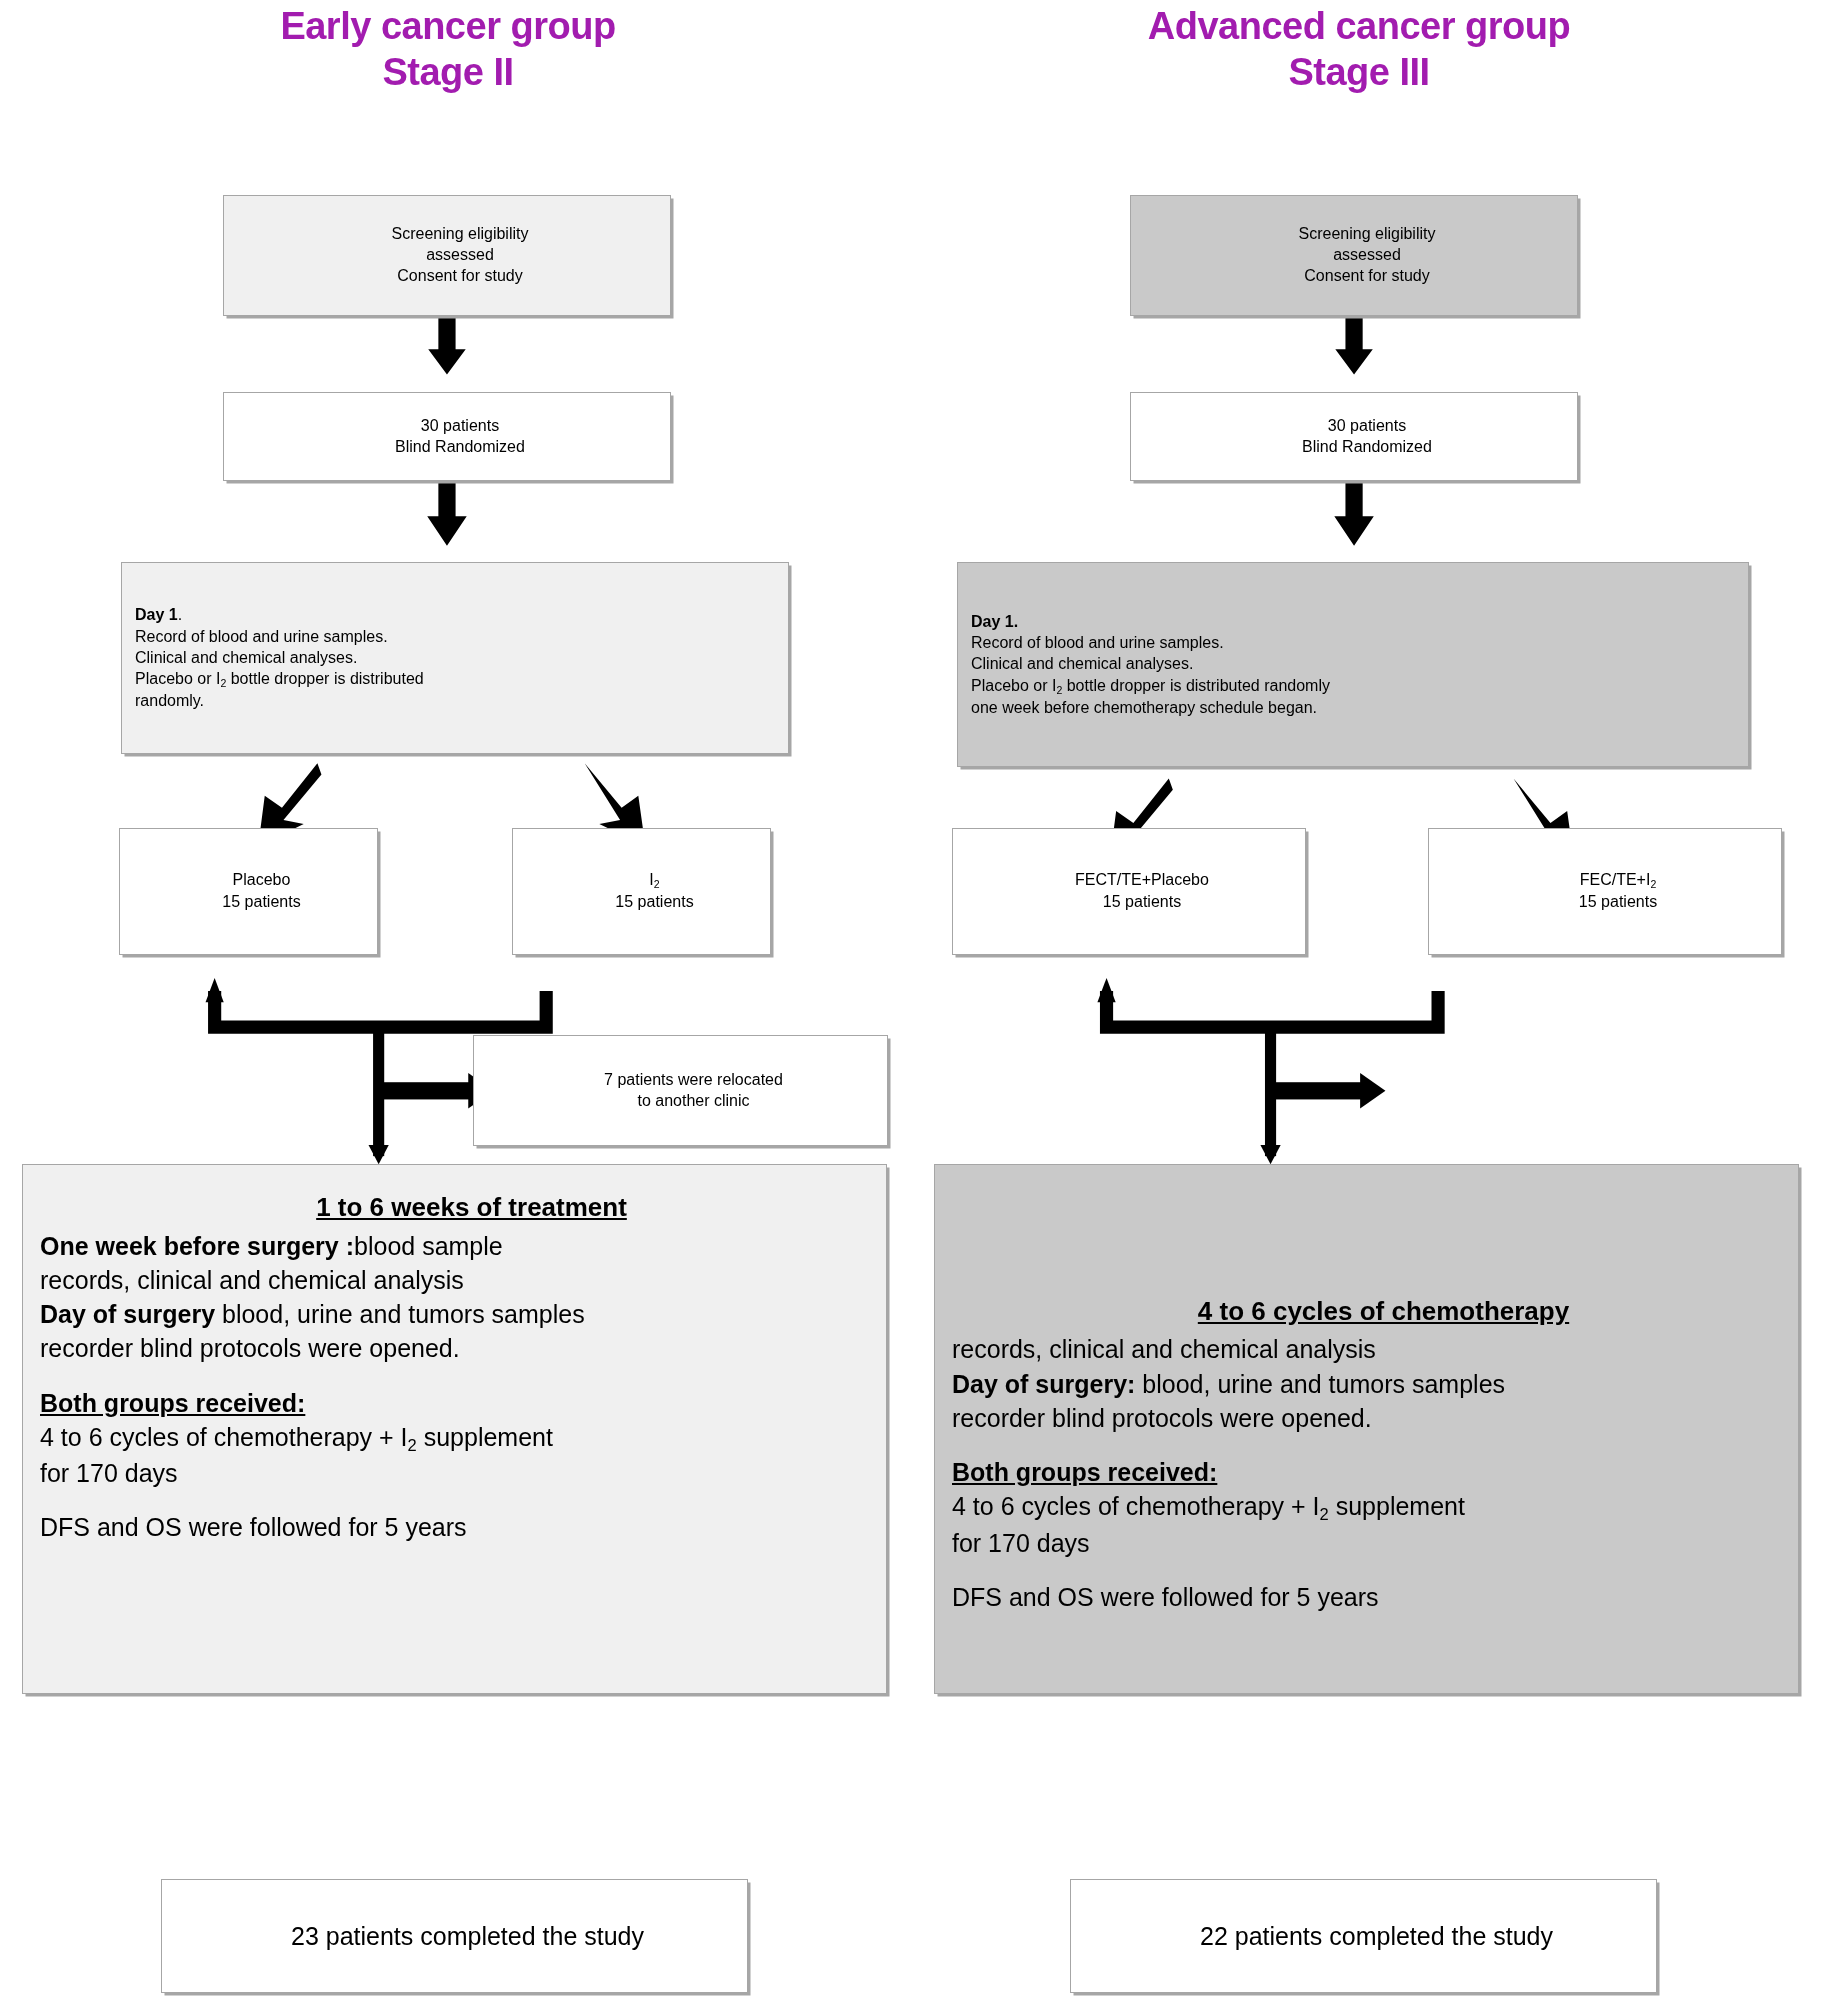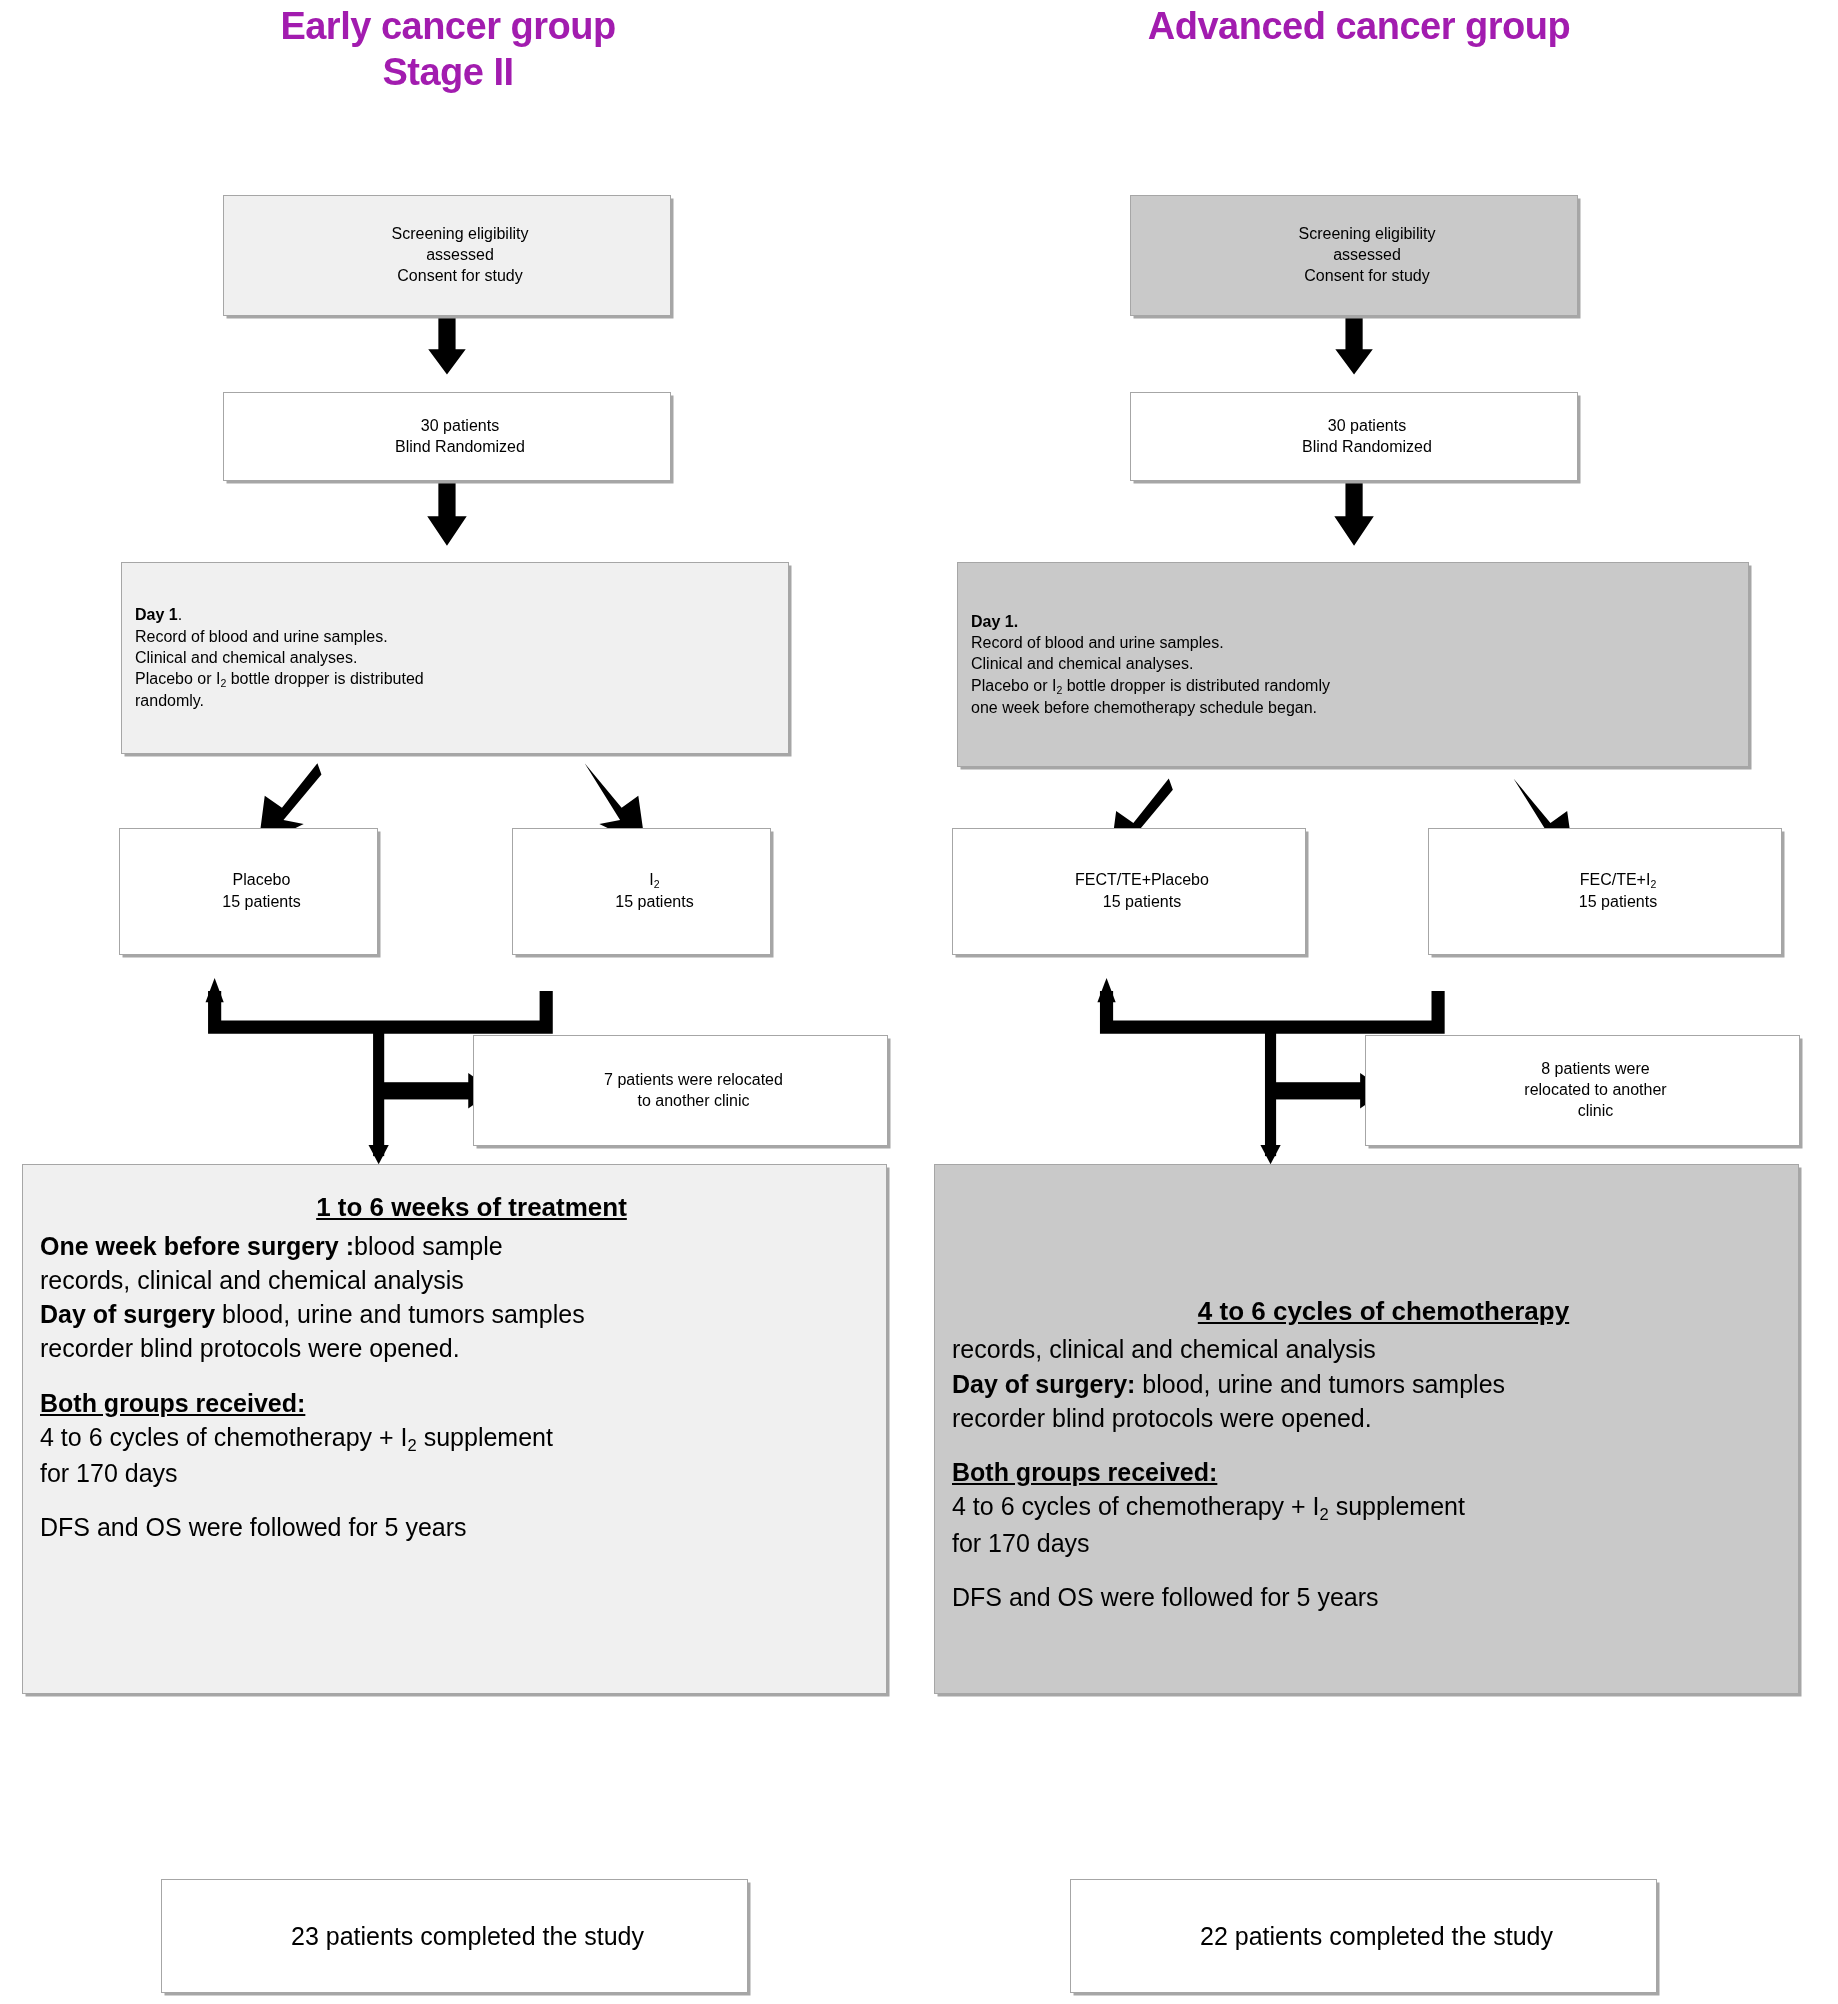--- a/index.html
+++ b/index.html
@@ -140,20 +140,21 @@
   </div>
 
   <div class="box fill-white" style="left:161px;top:1873px;width:587px;height:114px;position:absolute;top:1879px;">
     <div class="inner ctr t-big pad-l">
       <div>23 patients completed the  study</div>
     </div>
   </div>
 
   <div class="col-title" style="left:987px;top:3px;width:744px;">
     <div>Advanced cancer group</div>
+    <div>Stage III</div>
   </div>
 
   <div class="box fill-dark" style="left:1130px;top:195px;width:448px;height:121px;">
     <div class="inner ctr t-reg pad-l">
       <div>Screening eligibility</div>
       <div>assessed</div>
       <div>Consent for study</div>
     </div>
   </div>
 
@@ -181,27 +182,20 @@
     </div>
   </div>
 
   <div class="box fill-white" style="left:1428px;top:828px;width:354px;height:127px;">
     <div class="inner ctr t-reg pad-l">
       <div><span>FEC/TE+I</span><sub>2</sub></div>
       <div>15 patients</div>
     </div>
   </div>
 
-  <div class="box fill-white" style="left:1365px;top:1035px;width:435px;height:111px;">
-    <div class="inner ctr t-reg pad-l">
-      <div>8 patients were</div>
-      <div>relocated  to another</div>
-      <div>clinic</div>
-    </div>
-  </div>
 
   <div class="box fill-dark" style="left:934px;top:1164px;width:865px;height:530px;">
     <div class="inner t-big pad-b" style="justify-content:center;padding-top:25px;">
       <div class="hd">4 to 6 cycles  of chemotherapy</div>
       <div class="lft">records, clinical and chemical analysis</div>
       <div class="lft"><b>Day of surgery:</b><span> blood, urine and tumors samples</span></div>
       <div class="lft">recorder blind protocols were opened.</div>
       <div class="sp"></div>
       <div class="lft"><span class="u">Both groups received:</span></div>
       <div class="lft"><span>4 to 6 cycles of chemotherapy  +  I</span><sub>2</sub><span> supplement</span></div>

